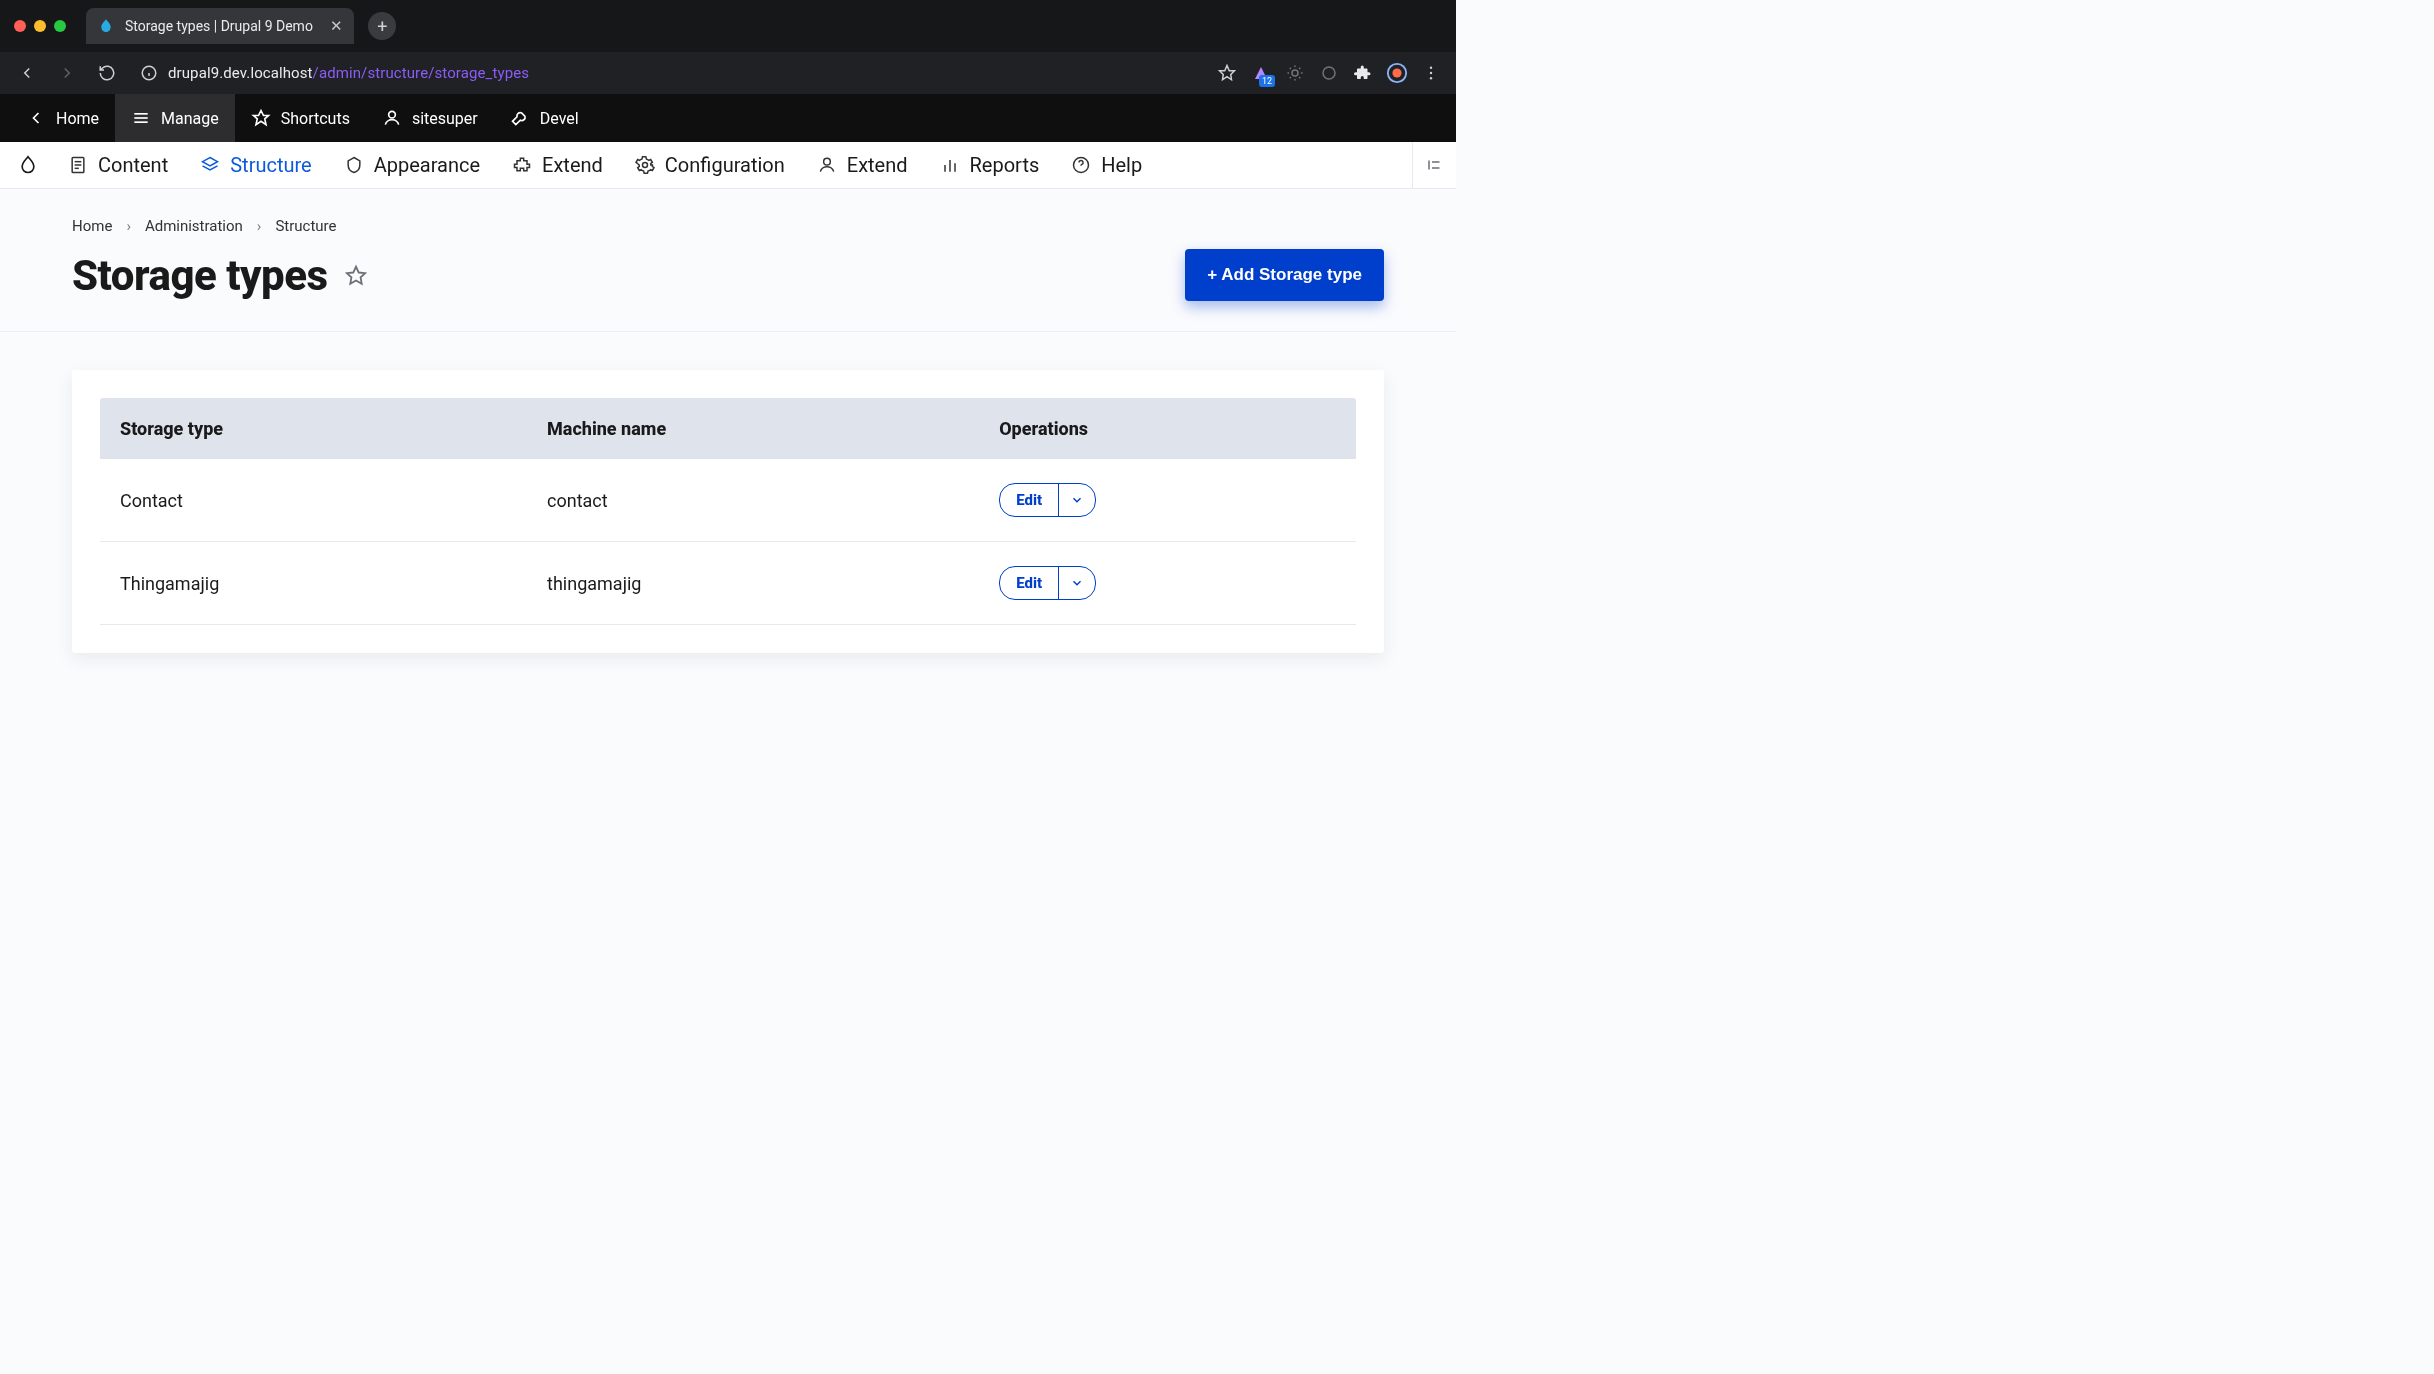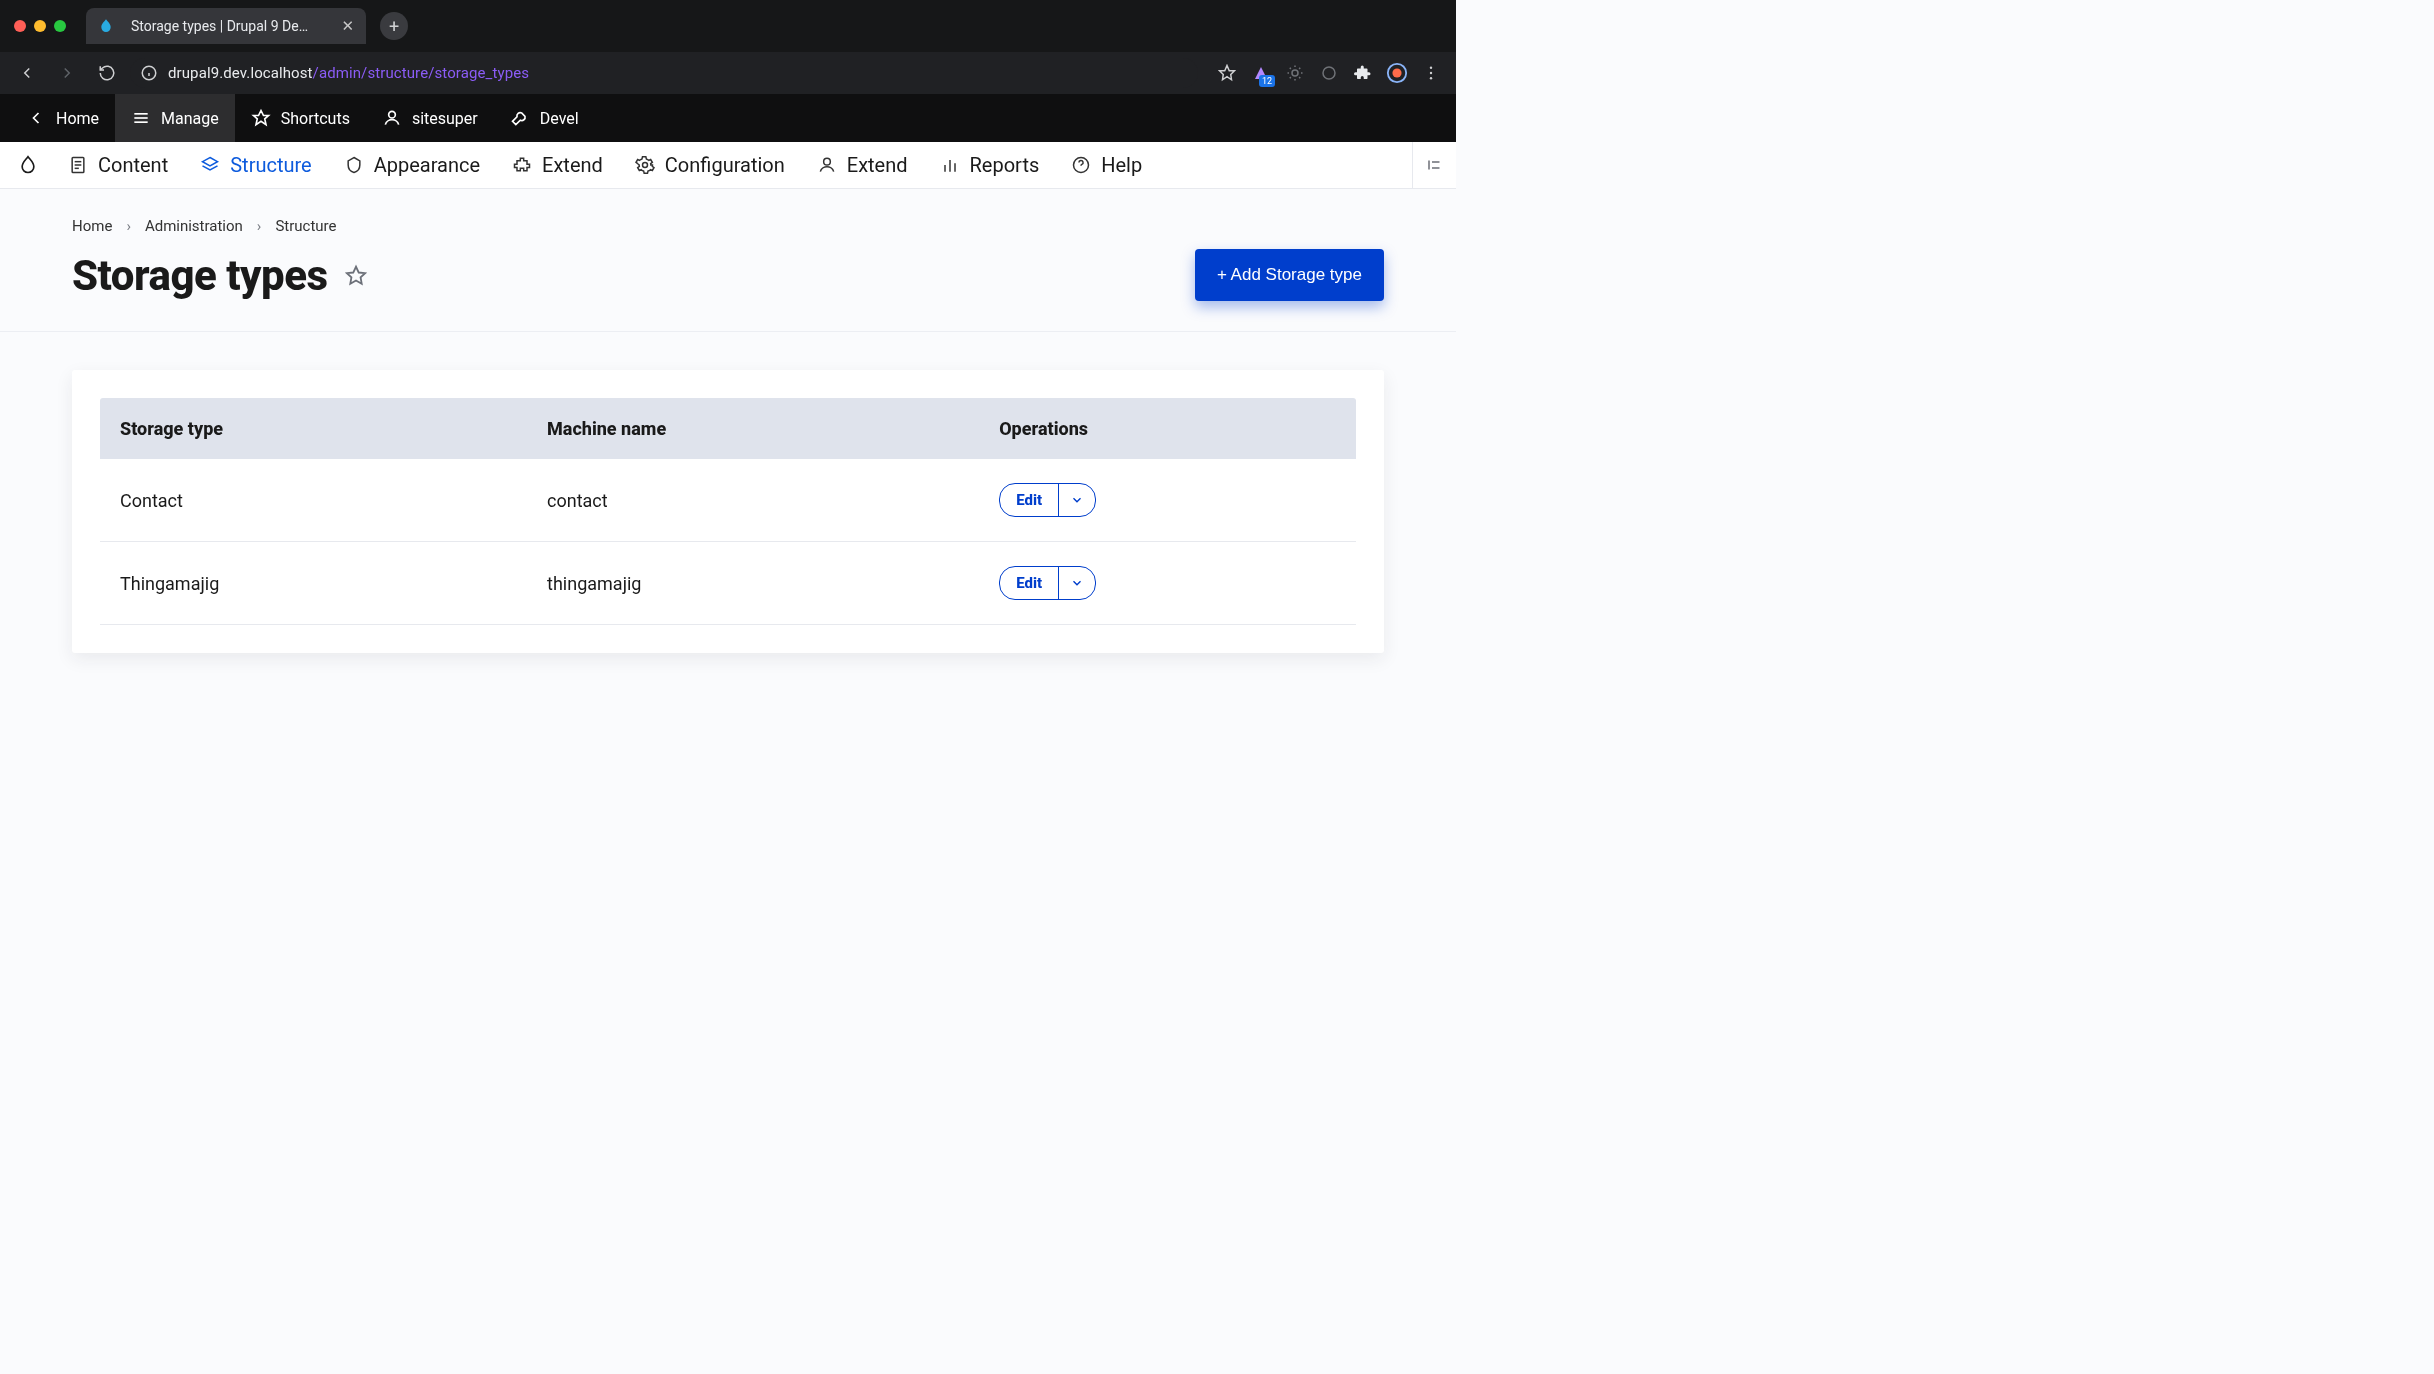--- a/index.html
+++ b/index.html
@@ -29,21 +29,21 @@
   }
 
   
   .chrome{background:var(--chrome-darker);color:var(--chrome-text)}
   .tab-strip{display:flex;align-items:center;height:52px;padding:0 0 0 14px;background:#161718}
   .traffic{display:flex;gap:8px;margin-right:20px}
   .dot{width:12px;height:12px;border-radius:50%}
   .dot.red{background:#ff5f57}
   .dot.yel{background:#febc2e}
   .dot.grn{background:#28c840}
-  .tab{display:flex;align-items:center;gap:17px;background:var(--chrome-tab);color:var(--chrome-text);
+  .tab{display:flex;align-items:center;gap:11px;background:var(--chrome-tab);color:var(--chrome-text);
        height:36px;border-radius:8px 8px 0 0;padding:0 12px;font-size:14px;max-width:280px}
   .tab .fav{width:16px;height:16px;display:inline-flex;align-items:center;justify-content:center;
             color:#8ab4f8;font-size:14px}
   .tab .title{white-space:nowrap;overflow:hidden;text-overflow:ellipsis;flex:1}
   .tab .x{color:#c7c7c7;font-size:15px;padding-left:6px;cursor:pointer}
   .new-tab{width:28px;height:28px;border-radius:50%;background:#3a3b3f;color:#cfd0d2;
            display:flex;align-items:center;justify-content:center;margin-left:14px;font-size:18px;cursor:pointer}
 
   .omnibar{display:flex;align-items:center;height:42px;background:var(--chrome-dark);
            padding:0 10px;gap:6px}
@@ -86,21 +86,21 @@
   .crumbs{display:flex;align-items:center;gap:14px;font-size:15px;color:#333;
           padding:28px 72px 0 72px}
   .crumbs a{color:#333;text-decoration:none;cursor:pointer}
   .crumbs .sep{color:#7a7d85}
   .titlebar{display:flex;align-items:center;justify-content:space-between;
             padding:14px 72px 30px 72px;border-bottom:1px solid #eceef3}
   .title-left{display:flex;align-items:center;gap:18px}
   h1.page-title{margin:0;font-size:42px;font-weight:800;letter-spacing:-.5px;color:#1a1a1a}
   .fav-star{width:22px;height:22px;stroke:#6c7079;fill:none;stroke-width:2;cursor:pointer}
   .btn-primary{background:var(--accent);color:#fff;border:0;border-radius:4px;
-               font-weight:400;font-size:17px;padding:16px 22px;cursor:pointer;box-shadow:0 6px 14px rgba(0,62,204,.35)}
+               font-weight:700;font-size:17px;padding:16px 22px;cursor:pointer;box-shadow:0 6px 14px rgba(0,62,204,.35)}
 
   
   .card{margin:38px 72px 0 72px;background:#fff;border-radius:3px;
         box-shadow:0 6px 18px rgba(34,40,55,.08);padding:28px}
   table.listing{width:100%;border-collapse:collapse;table-layout:fixed}
   table.listing thead th{background:#dfe3ec;color:#1a1a1a;font-weight:800;font-size:18px;
                           text-align:left;padding:20px 20px;border-radius:0}
   table.listing thead th:first-child{border-top-left-radius:3px}
   table.listing thead th:last-child{border-top-right-radius:3px}
   table.listing tbody td{padding:24px 20px;border-bottom:1px solid #e7e9ee;font-size:18px;color:#1a1a1a;vertical-align:middle}

